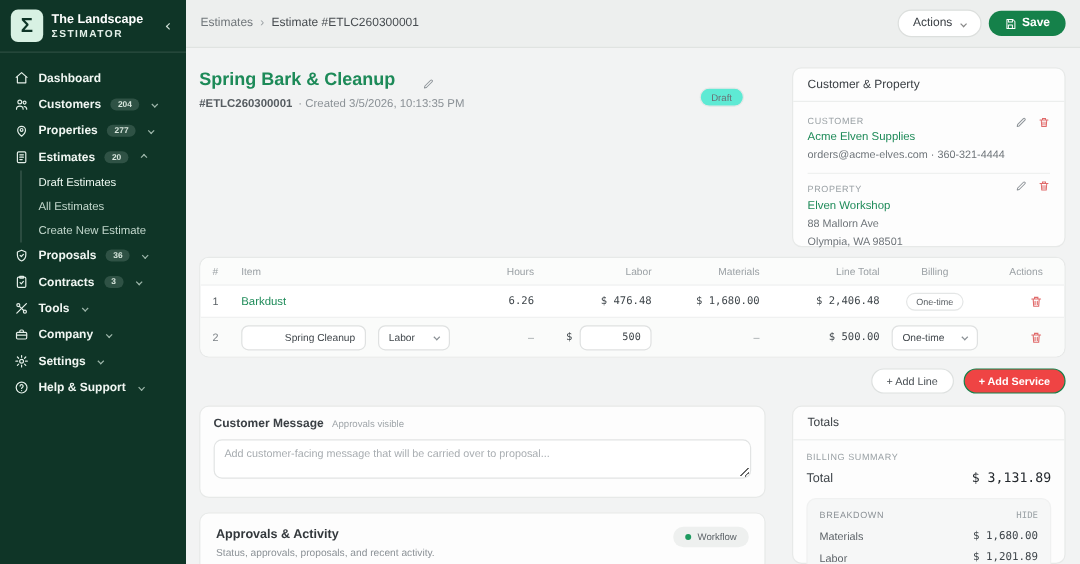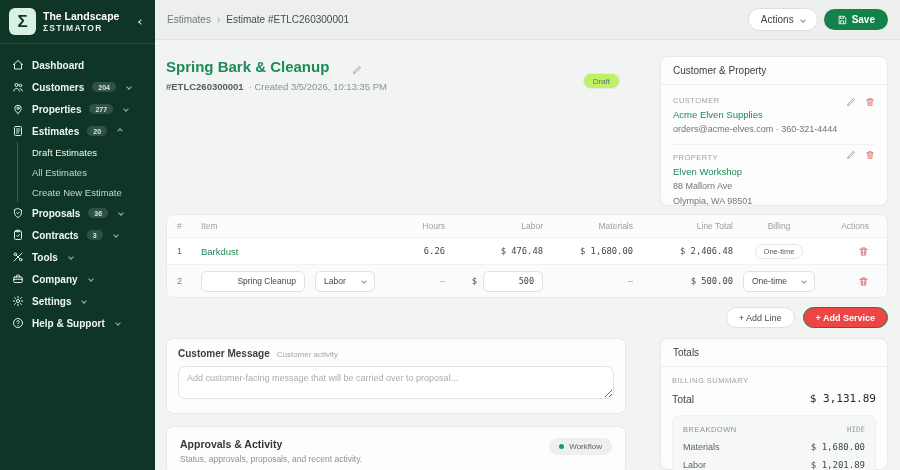--- a/index.html
+++ b/index.html
@@ -39,21 +39,21 @@
 
   .content { flex:1; padding:16px 12px 0 11px; overflow:hidden; display:flex; flex-direction:column; }
   .row-top { display:flex; gap:22px; }
   .header-left { flex:1; position:relative; padding-top:2px; min-width:0; }
   .title-row { display:flex; align-items:flex-end; gap:23px; }
   .page-title { font-size:15px; font-weight:bold; color:#1d8a58; }
   .edit-title { cursor:pointer; display:flex; }
   .edit-title svg, .cp-icons svg { width:10px; height:10px; }
   .subtitle-row { margin-top:6px; font-size:9.5px; color:#8b9196; display:flex; gap:5px; }
   .est-id { color:#565c61; font-weight:bold; }
-  .draft-badge { position:absolute; right:18px; top:17px; background:#bef264; border:1px solid #e6e8e7; border-radius:9px; padding:2.5px 9px; font-size:8px; color:#6a7075; }
+  .draft-badge { position:absolute; right:18px; top:17px; background:#5eead4; border:1px solid #e6e8e7; border-radius:9px; padding:2.5px 9px; font-size:8px; color:#6a7075; }
 
   .card { background:#fdfdfd; border:1px solid #e7e9e8; border-radius:8px; }
   .card-head { padding:8px 12px; font-size:10px; font-weight:normal; color:#3b4045; border-bottom:1px solid #eceeed; }
 
   .cp-card { width:228px; flex-shrink:0; height:150px; }
   .cp-body { padding:7px 12px; }
   .cp-section { position:relative; padding:4px 0 9px; }
   .cp-section + .cp-section { border-top:1px solid #eff1f0; padding-top:8px; }
   .cp-label { font-size:7.5px; letter-spacing:.5px; color:#9aa1a5; }
   .cp-link { font-size:9.5px; color:#1d8a58; margin-top:4px; cursor:pointer; }
@@ -88,21 +88,21 @@
   .bill-select { width:72px; }
   .mini-select .cv { color:#8a9095; }
   .labor-input { width:60px; font-family:"DejaVu Sans Mono", monospace; }
   .dash { color:#9aa0a4; }
 
   .add-row { display:flex; justify-content:flex-end; gap:8px; margin-top:9px; }
   .btn-light { background:#fff; border:1px solid #dee1e0; border-radius:12px; padding:4.5px 12px; font-size:9px; color:#4a5055; cursor:pointer; }
   .btn-green { background:#ef4444; border:1px solid #15814a; border-radius:12px; padding:4.5px 12px; font-size:9px; color:#fff; font-weight:bold; cursor:pointer; }
 
   
-  .row-bottom { display:flex; gap:34px; margin-top:10px; flex:1; min-height:0; }
+  .row-bottom { display:flex; gap:22px; margin-top:10px; flex:1; min-height:0; }
   .col-left { flex:1; min-width:0; display:flex; flex-direction:column; }
   .msg-card { padding:9px 11px 10px; }
   .msg-head { display:flex; align-items:baseline; gap:7px; }
   .msg-title { font-size:10px; font-weight:bold; color:#3b4045; }
   .msg-hint { font-size:8px; color:#a0a6aa; }
   .msg-card textarea { margin-top:7px; width:100%; height:33px; border:1px solid #e2e4e4; border-radius:7px; font-size:9px; padding:6px 8px; color:#41474c; resize:vertical; font-family:inherit; background:#fff; }
   .msg-card textarea::placeholder { color:#a8adb1; }
 
   .appr-card { margin-top:12px; flex:1; padding:11px 13px; }
   .appr-head { display:flex; align-items:flex-start; }
@@ -409,21 +409,21 @@
       <div class="add-row">
         <button class="btn-light">+ Add Line</button>
         <button class="btn-green">+ Add Service</button>
       </div>
 
       <div class="row-bottom">
         <div class="col-left">
           <div class="card msg-card">
             <div class="msg-head">
               <span class="msg-title">Customer Message</span>
-              <span class="msg-hint">Customer activity</span>
+              <span class="msg-hint">Approvals visible</span>
             </div>
             <textarea placeholder="Add customer-facing message that will be carried over to proposal..." style=""></textarea>
           </div>
 
           <div class="card appr-card">
             <div class="appr-head">
               <div>
                 <div class="appr-title">Approvals &amp; Activity</div>
                 <div class="appr-sub">Status, approvals, proposals, and recent activity.</div>
               </div>

